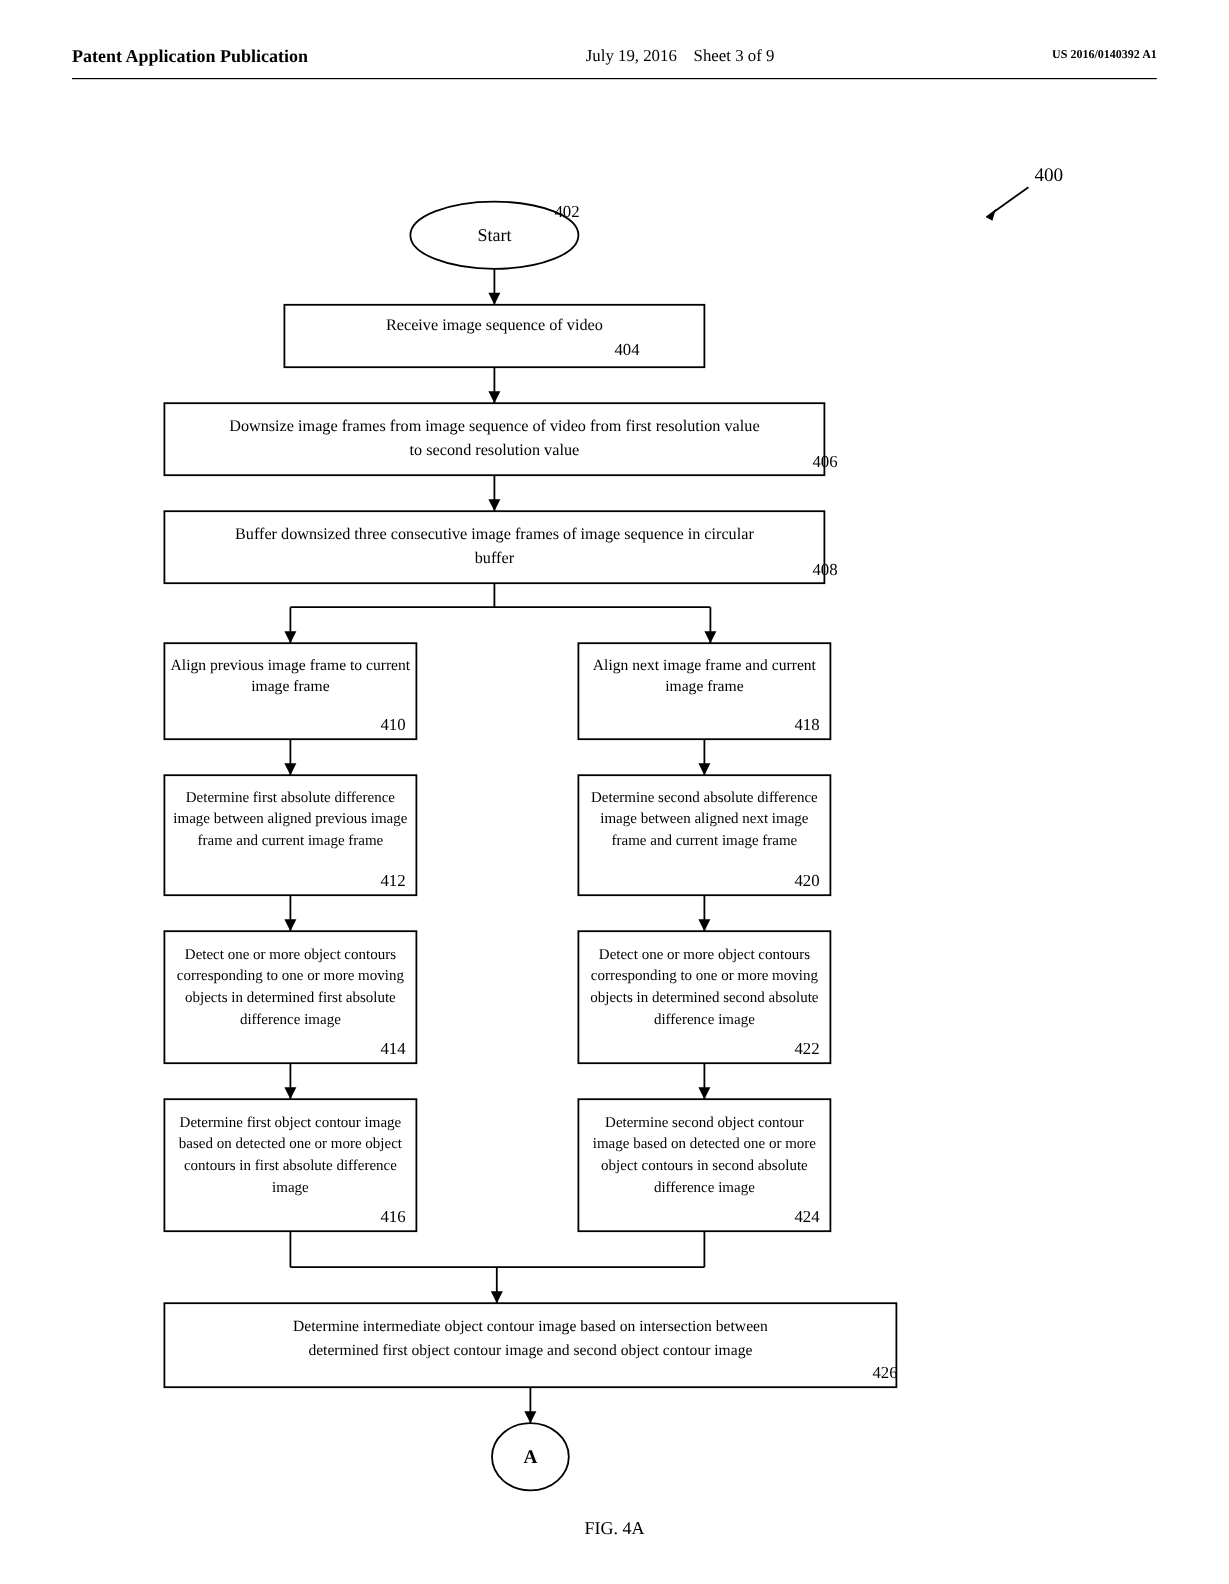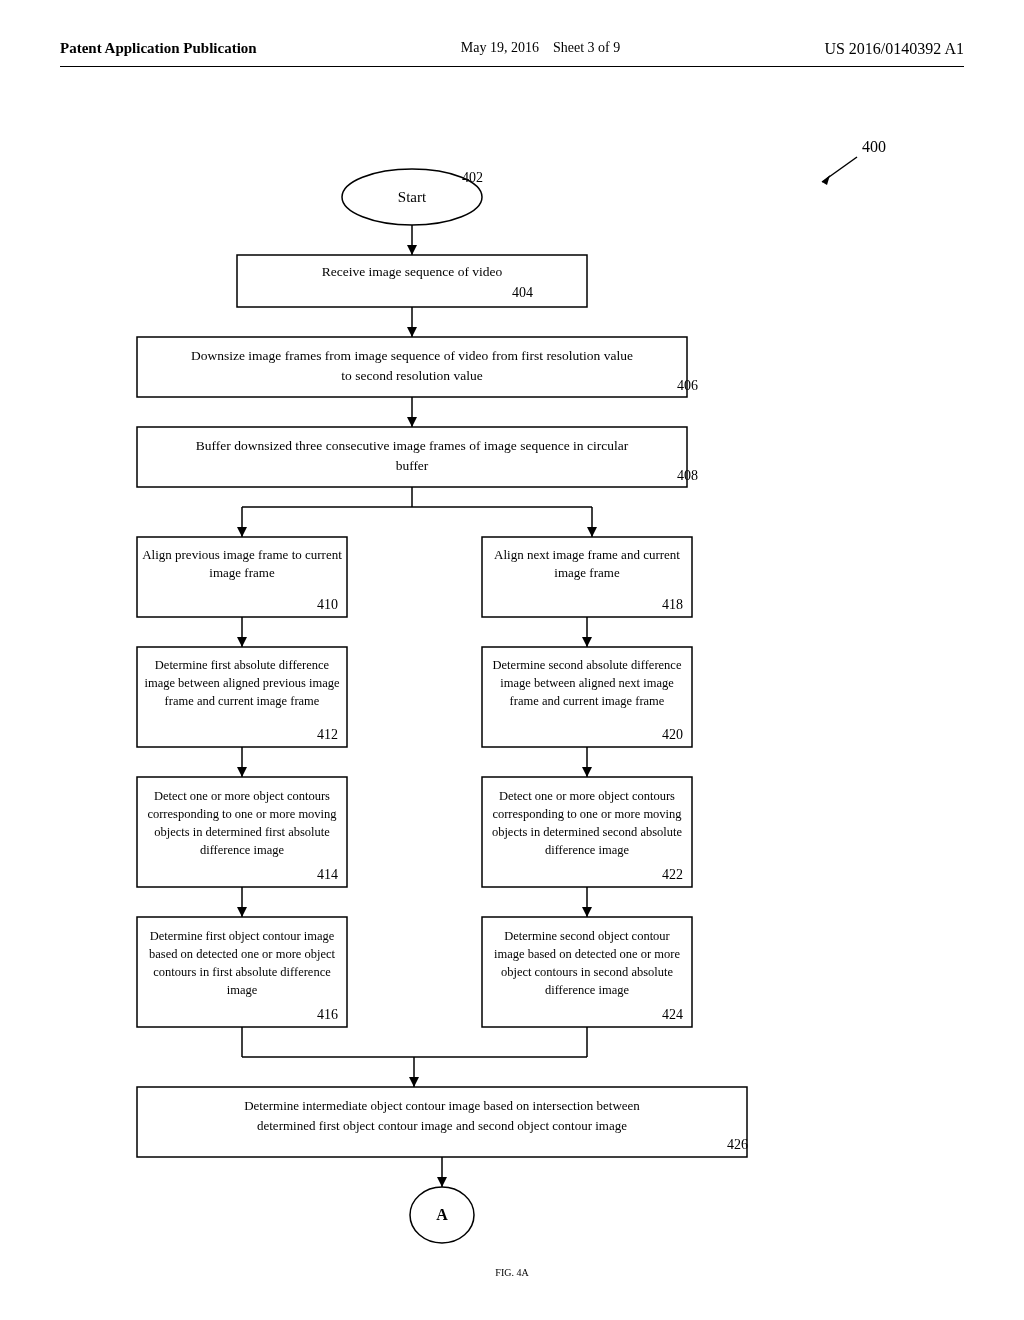--- a/index.html
+++ b/index.html
@@ -29,53 +29,54 @@
     }
     .header-left {
       font-weight: bold;
       font-size: 15px;
     }
     .header-center {
       font-size: 14px;
       text-align: center;
     }
     .header-right {
-      font-size: 16px;
+      font-size: 10px;
       text-align: right;
+      font-weight: bold;
     }
 
     
     .diagram {
       position: relative;
       width: 100%;
       margin-top: 10px;
     }
 
     
     .flowchart-svg {
       display: block;
       margin: 0 auto;
     }
 
     
     .figure-label {
       text-align: center;
-      font-size: 10px;
+      font-size: 15px;
       margin-top: 10px;
     }
   </style>
 </head>
 <body>
 
 <div class="page">
 
   <div class="header">
     <div class="header-left">Patent Application Publication</div>
     <div class="header-center">
-      <span>May 19, 2016</span>&nbsp;&nbsp;&nbsp;&nbsp;<span>Sheet 3 of 9</span>
+      <span>July 19, 2016</span>&nbsp;&nbsp;&nbsp;&nbsp;<span>Sheet 3 of 9</span>
     </div>
     <div class="header-right">US 2016/0140392 A1</div>
   </div>
 
   <div class="diagram">
     <svg class="flowchart-svg" width="860" height="1160" viewBox="0 0 860 1160">
 
       <text x="780" y="55" font-family="Times New Roman" font-size="16">400</text>
       <line x1="775" y1="60" x2="740" y2="85" stroke="#000" stroke-width="1.5"></line>
       <polygon points="740,85 748,78 745,88" fill="#000"></polygon>

